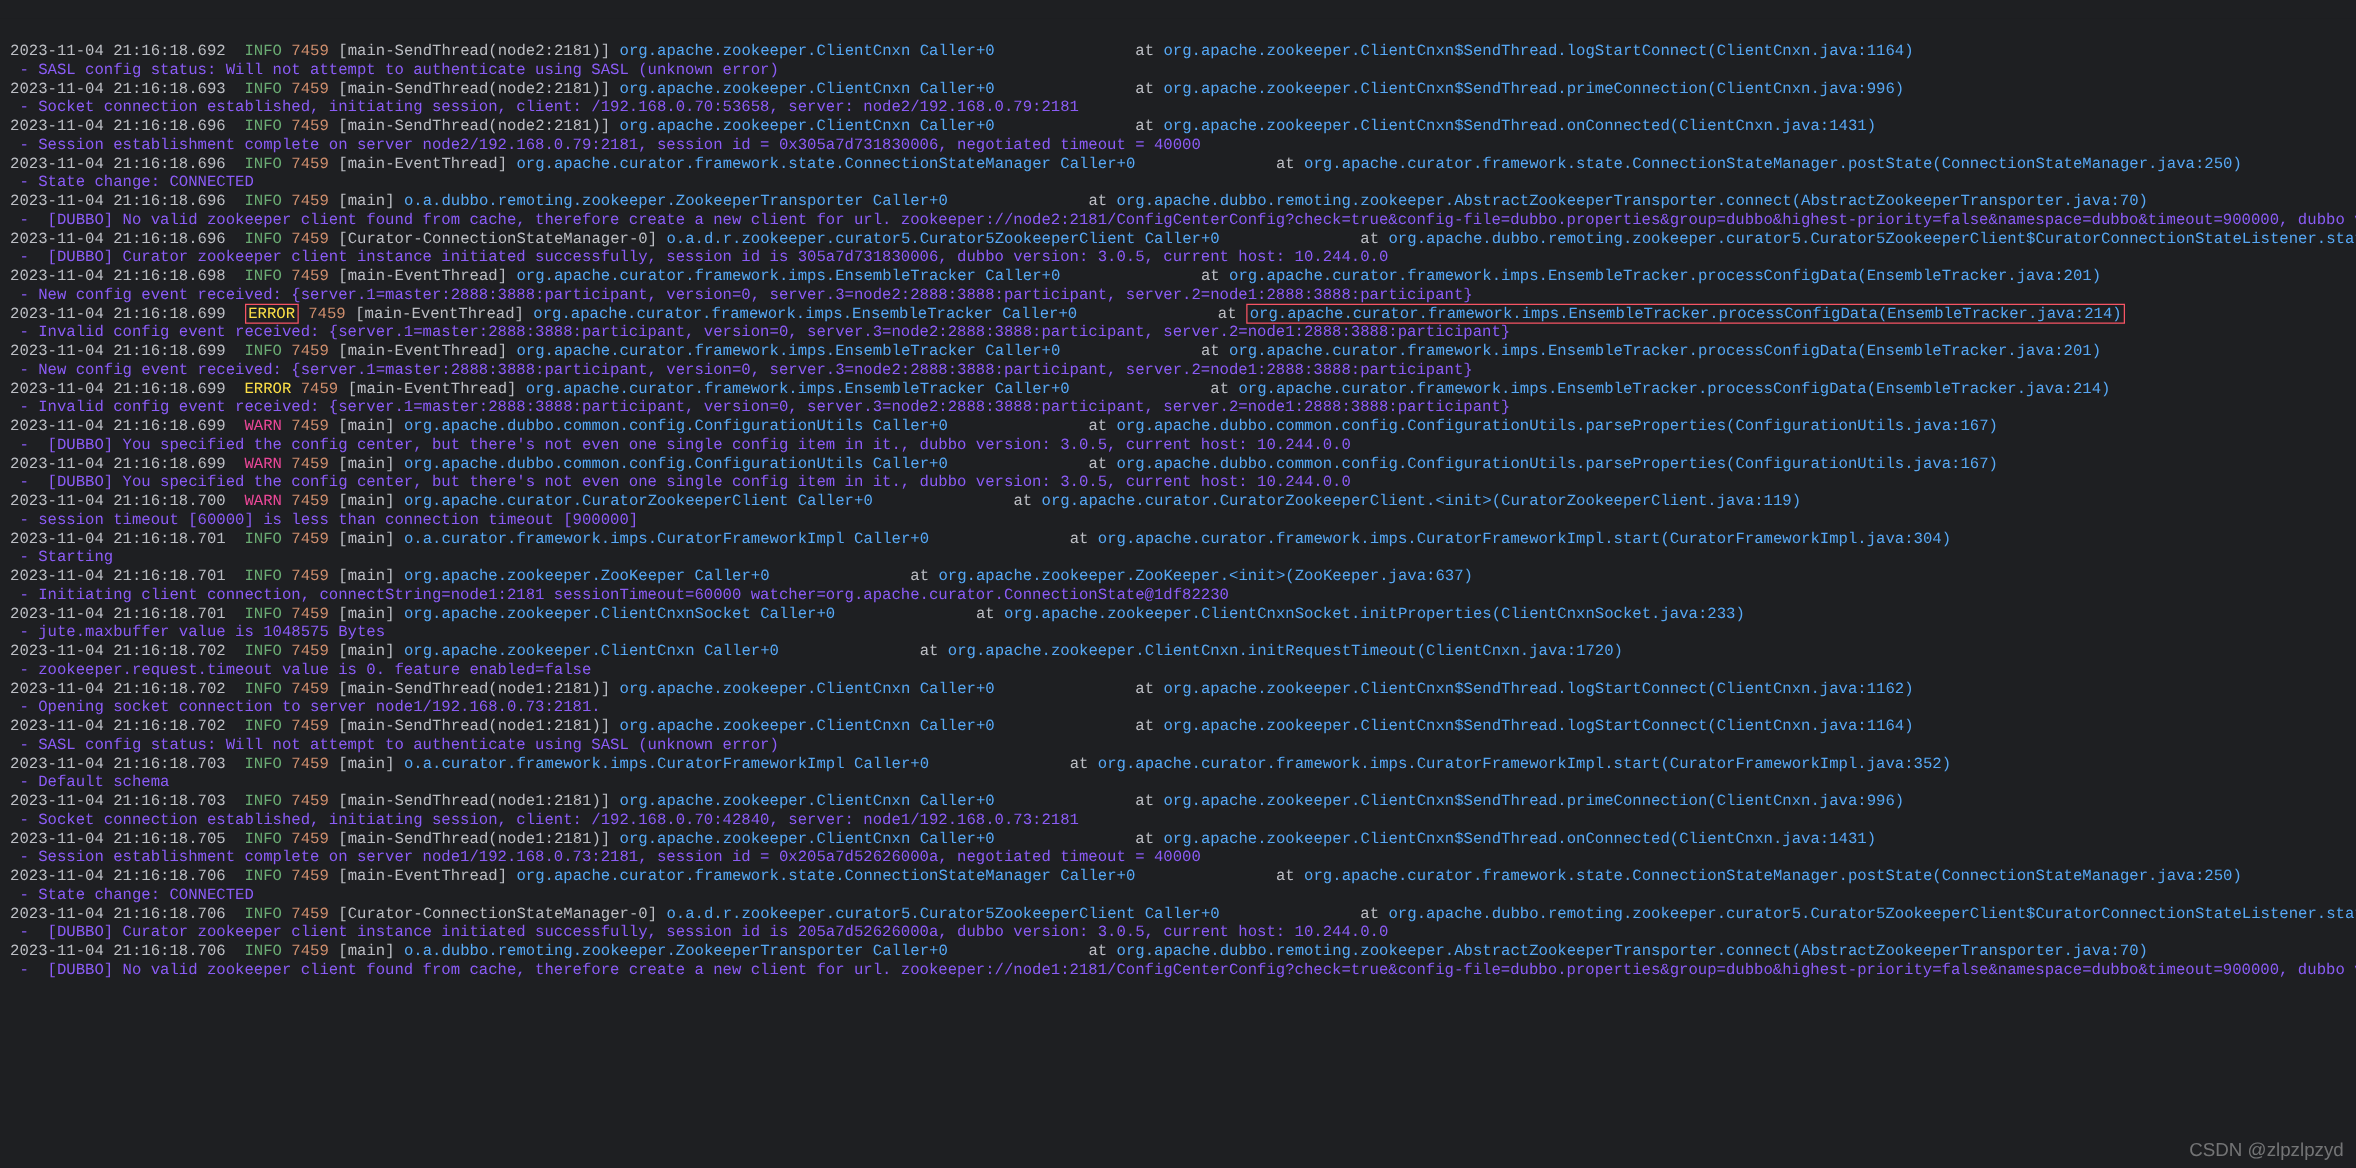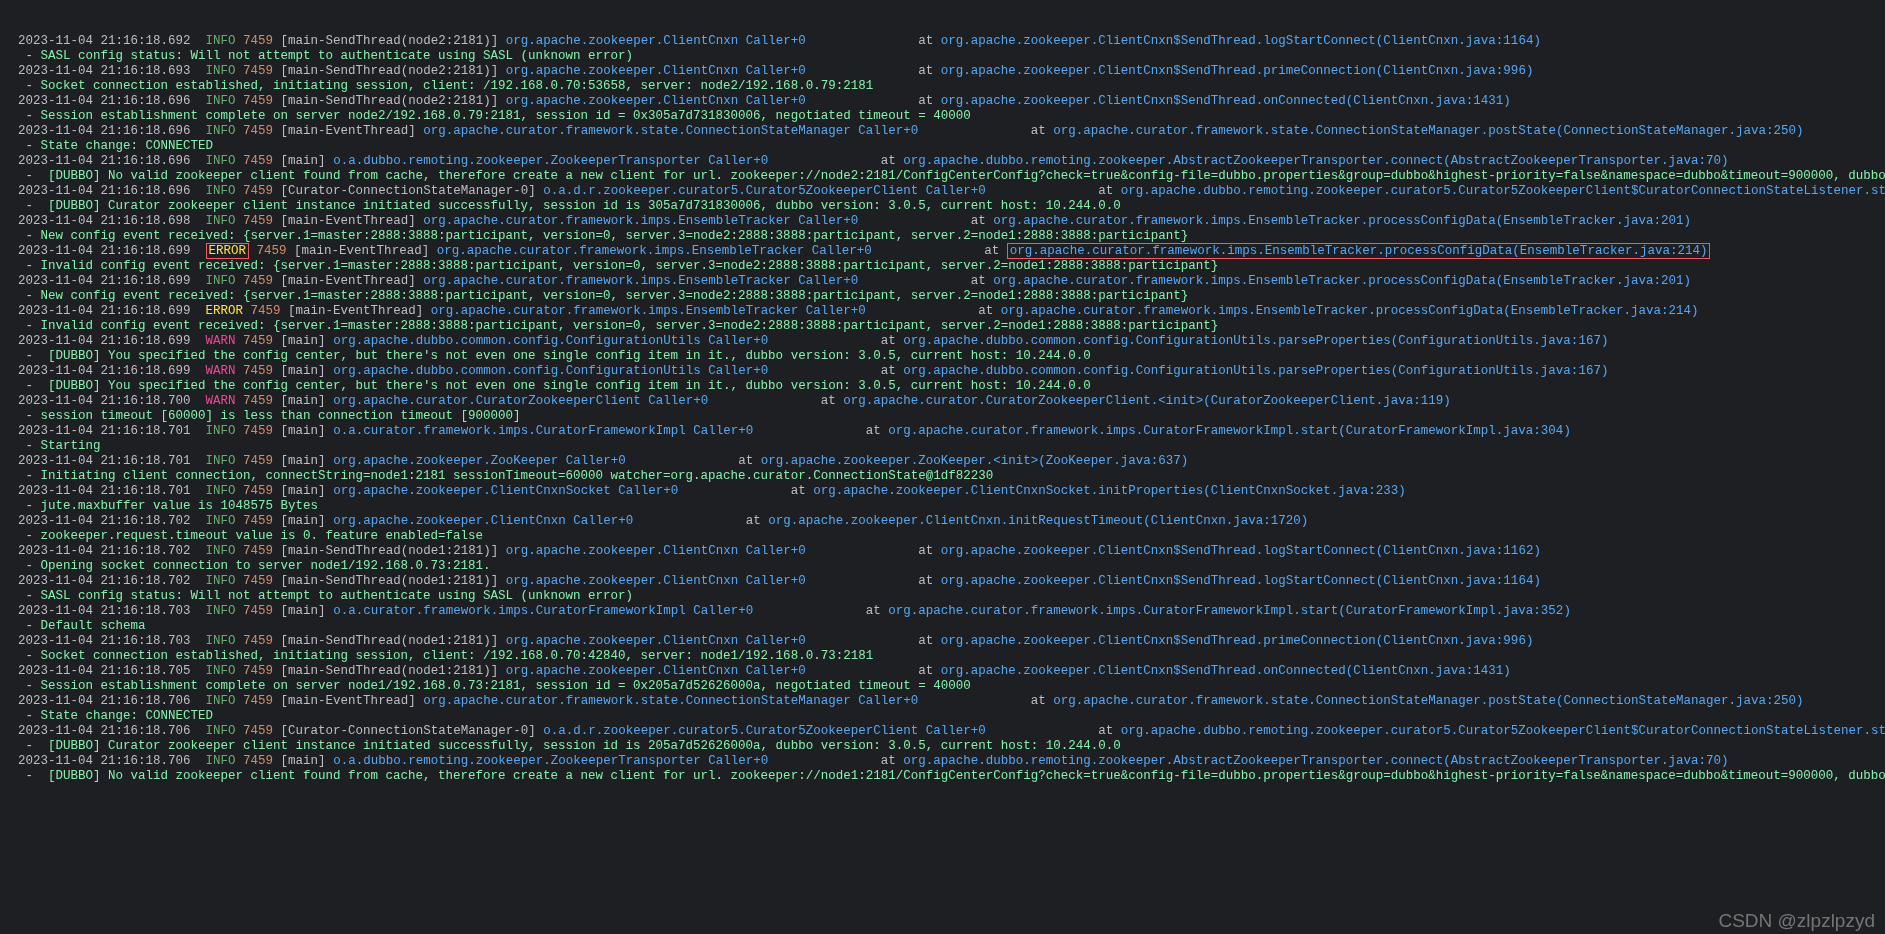--- a/index.html
+++ b/index.html
@@ -1,28 +1,28 @@
 <!DOCTYPE html>
 <html><head>
 <meta charset="utf-8">
 <style>
   html,body{margin:0;padding:0;background:#1e1f22;color:#bcbec4;font-family:Consolas,"Courier New",monospace;font-size:12.5px;line-height:15px;white-space:pre;overflow-x:auto;width:1885px}
-  .log{padding:4px 18px}
+  .log{padding:4px 8px}
   .ts{color:#bcbec4}
   .lvl-info{color:#6aab73}
   .lvl-warn{color:#ec4899}
   .lvl-error{color:#fde047}
   .pid{color:#cf8e6d}
   .thread{color:#bcbec4}
   .logger{color:#56a8f5}
   .at{color:#bcbec4}
   .src{color:#56a8f5}
-  .msg{color:#86efac}
+  .msg{color:#8b5cf6}
   .box-err{border:1px solid #f75464;padding:0 2px}
-  .watermark{position:fixed;right:10px;bottom:6px;color:rgba(220,220,220,.45);font-family:Arial,sans-serif;font-size:19px;pointer-events:none}
+  .watermark{position:fixed;right:10px;bottom:6px;color:rgba(220,220,220,.45);font-family:Arial,sans-serif;font-size:15px;pointer-events:none}
 </style>
 </head>
 <body>
 <div class="log" id="log"><div><span class="ts">2023-11-04 21:16:18.692</span>  <span class="lvl-info">INFO</span> <span class="pid">7459</span> <span class="thread">[main-SendThread(node2:2181)]</span> <span class="logger">org.apache.zookeeper.ClientCnxn Caller+0</span>               <span class="at">at </span><span class="src">org.apache.zookeeper.ClientCnxn$SendThread.logStartConnect(ClientCnxn.java:1164)</span></div><div><span class="msg"> - SASL config status: Will not attempt to authenticate using SASL (unknown error)</span></div><div><span class="ts">2023-11-04 21:16:18.693</span>  <span class="lvl-info">INFO</span> <span class="pid">7459</span> <span class="thread">[main-SendThread(node2:2181)]</span> <span class="logger">org.apache.zookeeper.ClientCnxn Caller+0</span>               <span class="at">at </span><span class="src">org.apache.zookeeper.ClientCnxn$SendThread.primeConnection(ClientCnxn.java:996)</span></div><div><span class="msg"> - Socket connection established, initiating session, client: /192.168.0.70:53658, server: node2/192.168.0.79:2181</span></div><div><span class="ts">2023-11-04 21:16:18.696</span>  <span class="lvl-info">INFO</span> <span class="pid">7459</span> <span class="thread">[main-SendThread(node2:2181)]</span> <span class="logger">org.apache.zookeeper.ClientCnxn Caller+0</span>               <span class="at">at </span><span class="src">org.apache.zookeeper.ClientCnxn$SendThread.onConnected(ClientCnxn.java:1431)</span></div><div><span class="msg"> - Session establishment complete on server node2/192.168.0.79:2181, session id = 0x305a7d731830006, negotiated timeout = 40000</span></div><div><span class="ts">2023-11-04 21:16:18.696</span>  <span class="lvl-info">INFO</span> <span class="pid">7459</span> <span class="thread">[main-EventThread]</span> <span class="logger">org.apache.curator.framework.state.ConnectionStateManager Caller+0</span>               <span class="at">at </span><span class="src">org.apache.curator.framework.state.ConnectionStateManager.postState(ConnectionStateManager.java:250)</span></div><div><span class="msg"> - State change: CONNECTED</span></div><div><span class="ts">2023-11-04 21:16:18.696</span>  <span class="lvl-info">INFO</span> <span class="pid">7459</span> <span class="thread">[main]</span> <span class="logger">o.a.dubbo.remoting.zookeeper.ZookeeperTransporter Caller+0</span>               <span class="at">at </span><span class="src">org.apache.dubbo.remoting.zookeeper.AbstractZookeeperTransporter.connect(AbstractZookeeperTransporter.java:70)</span></div><div><span class="msg"> -  [DUBBO] No valid zookeeper client found from cache, therefore create a new client for url. zookeeper://node2:2181/ConfigCenterConfig?check=true&amp;config-file=dubbo.properties&amp;group=dubbo&amp;highest-priority=false&amp;namespace=dubbo&amp;timeout=900000, dubbo version: 3.0.5, current host: 10.244.0.0</span></div><div><span class="ts">2023-11-04 21:16:18.696</span>  <span class="lvl-info">INFO</span> <span class="pid">7459</span> <span class="thread">[Curator-ConnectionStateManager-0]</span> <span class="logger">o.a.d.r.zookeeper.curator5.Curator5ZookeeperClient Caller+0</span>               <span class="at">at </span><span class="src">org.apache.dubbo.remoting.zookeeper.curator5.Curator5ZookeeperClient$CuratorConnectionStateListener.stateChanged(Curator5ZookeeperClient.java:415)</span></div><div><span class="msg"> -  [DUBBO] Curator zookeeper client instance initiated successfully, session id is 305a7d731830006, dubbo version: 3.0.5, current host: 10.244.0.0</span></div><div><span class="ts">2023-11-04 21:16:18.698</span>  <span class="lvl-info">INFO</span> <span class="pid">7459</span> <span class="thread">[main-EventThread]</span> <span class="logger">org.apache.curator.framework.imps.EnsembleTracker Caller+0</span>               <span class="at">at </span><span class="src">org.apache.curator.framework.imps.EnsembleTracker.processConfigData(EnsembleTracker.java:201)</span></div><div><span class="msg"> - New config event received: {server.1=master:2888:3888:participant, version=0, server.3=node2:2888:3888:participant, server.2=node1:2888:3888:participant}</span></div><div><span class="ts">2023-11-04 21:16:18.699</span>  <span class="lvl-error box-err">ERROR</span> <span class="pid">7459</span> <span class="thread">[main-EventThread]</span> <span class="logger">org.apache.curator.framework.imps.EnsembleTracker Caller+0</span>               <span class="at">at </span><span class="src box-err">org.apache.curator.framework.imps.EnsembleTracker.processConfigData(EnsembleTracker.java:214)</span></div><div><span class="msg"> - Invalid config event received: {server.1=master:2888:3888:participant, version=0, server.3=node2:2888:3888:participant, server.2=node1:2888:3888:participant}</span></div><div><span class="ts">2023-11-04 21:16:18.699</span>  <span class="lvl-info">INFO</span> <span class="pid">7459</span> <span class="thread">[main-EventThread]</span> <span class="logger">org.apache.curator.framework.imps.EnsembleTracker Caller+0</span>               <span class="at">at </span><span class="src">org.apache.curator.framework.imps.EnsembleTracker.processConfigData(EnsembleTracker.java:201)</span></div><div><span class="msg"> - New config event received: {server.1=master:2888:3888:participant, version=0, server.3=node2:2888:3888:participant, server.2=node1:2888:3888:participant}</span></div><div><span class="ts">2023-11-04 21:16:18.699</span>  <span class="lvl-error">ERROR</span> <span class="pid">7459</span> <span class="thread">[main-EventThread]</span> <span class="logger">org.apache.curator.framework.imps.EnsembleTracker Caller+0</span>               <span class="at">at </span><span class="src">org.apache.curator.framework.imps.EnsembleTracker.processConfigData(EnsembleTracker.java:214)</span></div><div><span class="msg"> - Invalid config event received: {server.1=master:2888:3888:participant, version=0, server.3=node2:2888:3888:participant, server.2=node1:2888:3888:participant}</span></div><div><span class="ts">2023-11-04 21:16:18.699</span>  <span class="lvl-warn">WARN</span> <span class="pid">7459</span> <span class="thread">[main]</span> <span class="logger">org.apache.dubbo.common.config.ConfigurationUtils Caller+0</span>               <span class="at">at </span><span class="src">org.apache.dubbo.common.config.ConfigurationUtils.parseProperties(ConfigurationUtils.java:167)</span></div><div><span class="msg"> -  [DUBBO] You specified the config center, but there's not even one single config item in it., dubbo version: 3.0.5, current host: 10.244.0.0</span></div><div><span class="ts">2023-11-04 21:16:18.699</span>  <span class="lvl-warn">WARN</span> <span class="pid">7459</span> <span class="thread">[main]</span> <span class="logger">org.apache.dubbo.common.config.ConfigurationUtils Caller+0</span>               <span class="at">at </span><span class="src">org.apache.dubbo.common.config.ConfigurationUtils.parseProperties(ConfigurationUtils.java:167)</span></div><div><span class="msg"> -  [DUBBO] You specified the config center, but there's not even one single config item in it., dubbo version: 3.0.5, current host: 10.244.0.0</span></div><div><span class="ts">2023-11-04 21:16:18.700</span>  <span class="lvl-warn">WARN</span> <span class="pid">7459</span> <span class="thread">[main]</span> <span class="logger">org.apache.curator.CuratorZookeeperClient Caller+0</span>               <span class="at">at </span><span class="src">org.apache.curator.CuratorZookeeperClient.&lt;init&gt;(CuratorZookeeperClient.java:119)</span></div><div><span class="msg"> - session timeout [60000] is less than connection timeout [900000]</span></div><div><span class="ts">2023-11-04 21:16:18.701</span>  <span class="lvl-info">INFO</span> <span class="pid">7459</span> <span class="thread">[main]</span> <span class="logger">o.a.curator.framework.imps.CuratorFrameworkImpl Caller+0</span>               <span class="at">at </span><span class="src">org.apache.curator.framework.imps.CuratorFrameworkImpl.start(CuratorFrameworkImpl.java:304)</span></div><div><span class="msg"> - Starting</span></div><div><span class="ts">2023-11-04 21:16:18.701</span>  <span class="lvl-info">INFO</span> <span class="pid">7459</span> <span class="thread">[main]</span> <span class="logger">org.apache.zookeeper.ZooKeeper Caller+0</span>               <span class="at">at </span><span class="src">org.apache.zookeeper.ZooKeeper.&lt;init&gt;(ZooKeeper.java:637)</span></div><div><span class="msg"> - Initiating client connection, connectString=node1:2181 sessionTimeout=60000 watcher=org.apache.curator.ConnectionState@1df82230</span></div><div><span class="ts">2023-11-04 21:16:18.701</span>  <span class="lvl-info">INFO</span> <span class="pid">7459</span> <span class="thread">[main]</span> <span class="logger">org.apache.zookeeper.ClientCnxnSocket Caller+0</span>               <span class="at">at </span><span class="src">org.apache.zookeeper.ClientCnxnSocket.initProperties(ClientCnxnSocket.java:233)</span></div><div><span class="msg"> - jute.maxbuffer value is 1048575 Bytes</span></div><div><span class="ts">2023-11-04 21:16:18.702</span>  <span class="lvl-info">INFO</span> <span class="pid">7459</span> <span class="thread">[main]</span> <span class="logger">org.apache.zookeeper.ClientCnxn Caller+0</span>               <span class="at">at </span><span class="src">org.apache.zookeeper.ClientCnxn.initRequestTimeout(ClientCnxn.java:1720)</span></div><div><span class="msg"> - zookeeper.request.timeout value is 0. feature enabled=false</span></div><div><span class="ts">2023-11-04 21:16:18.702</span>  <span class="lvl-info">INFO</span> <span class="pid">7459</span> <span class="thread">[main-SendThread(node1:2181)]</span> <span class="logger">org.apache.zookeeper.ClientCnxn Caller+0</span>               <span class="at">at </span><span class="src">org.apache.zookeeper.ClientCnxn$SendThread.logStartConnect(ClientCnxn.java:1162)</span></div><div><span class="msg"> - Opening socket connection to server node1/192.168.0.73:2181.</span></div><div><span class="ts">2023-11-04 21:16:18.702</span>  <span class="lvl-info">INFO</span> <span class="pid">7459</span> <span class="thread">[main-SendThread(node1:2181)]</span> <span class="logger">org.apache.zookeeper.ClientCnxn Caller+0</span>               <span class="at">at </span><span class="src">org.apache.zookeeper.ClientCnxn$SendThread.logStartConnect(ClientCnxn.java:1164)</span></div><div><span class="msg"> - SASL config status: Will not attempt to authenticate using SASL (unknown error)</span></div><div><span class="ts">2023-11-04 21:16:18.703</span>  <span class="lvl-info">INFO</span> <span class="pid">7459</span> <span class="thread">[main]</span> <span class="logger">o.a.curator.framework.imps.CuratorFrameworkImpl Caller+0</span>               <span class="at">at </span><span class="src">org.apache.curator.framework.imps.CuratorFrameworkImpl.start(CuratorFrameworkImpl.java:352)</span></div><div><span class="msg"> - Default schema</span></div><div><span class="ts">2023-11-04 21:16:18.703</span>  <span class="lvl-info">INFO</span> <span class="pid">7459</span> <span class="thread">[main-SendThread(node1:2181)]</span> <span class="logger">org.apache.zookeeper.ClientCnxn Caller+0</span>               <span class="at">at </span><span class="src">org.apache.zookeeper.ClientCnxn$SendThread.primeConnection(ClientCnxn.java:996)</span></div><div><span class="msg"> - Socket connection established, initiating session, client: /192.168.0.70:42840, server: node1/192.168.0.73:2181</span></div><div><span class="ts">2023-11-04 21:16:18.705</span>  <span class="lvl-info">INFO</span> <span class="pid">7459</span> <span class="thread">[main-SendThread(node1:2181)]</span> <span class="logger">org.apache.zookeeper.ClientCnxn Caller+0</span>               <span class="at">at </span><span class="src">org.apache.zookeeper.ClientCnxn$SendThread.onConnected(ClientCnxn.java:1431)</span></div><div><span class="msg"> - Session establishment complete on server node1/192.168.0.73:2181, session id = 0x205a7d52626000a, negotiated timeout = 40000</span></div><div><span class="ts">2023-11-04 21:16:18.706</span>  <span class="lvl-info">INFO</span> <span class="pid">7459</span> <span class="thread">[main-EventThread]</span> <span class="logger">org.apache.curator.framework.state.ConnectionStateManager Caller+0</span>               <span class="at">at </span><span class="src">org.apache.curator.framework.state.ConnectionStateManager.postState(ConnectionStateManager.java:250)</span></div><div><span class="msg"> - State change: CONNECTED</span></div><div><span class="ts">2023-11-04 21:16:18.706</span>  <span class="lvl-info">INFO</span> <span class="pid">7459</span> <span class="thread">[Curator-ConnectionStateManager-0]</span> <span class="logger">o.a.d.r.zookeeper.curator5.Curator5ZookeeperClient Caller+0</span>               <span class="at">at </span><span class="src">org.apache.dubbo.remoting.zookeeper.curator5.Curator5ZookeeperClient$CuratorConnectionStateListener.stateChanged(Curator5ZookeeperClient.java:415)</span></div><div><span class="msg"> -  [DUBBO] Curator zookeeper client instance initiated successfully, session id is 205a7d52626000a, dubbo version: 3.0.5, current host: 10.244.0.0</span></div><div><span class="ts">2023-11-04 21:16:18.706</span>  <span class="lvl-info">INFO</span> <span class="pid">7459</span> <span class="thread">[main]</span> <span class="logger">o.a.dubbo.remoting.zookeeper.ZookeeperTransporter Caller+0</span>               <span class="at">at </span><span class="src">org.apache.dubbo.remoting.zookeeper.AbstractZookeeperTransporter.connect(AbstractZookeeperTransporter.java:70)</span></div><div><span class="msg"> -  [DUBBO] No valid zookeeper client found from cache, therefore create a new client for url. zookeeper://node1:2181/ConfigCenterConfig?check=true&amp;config-file=dubbo.properties&amp;group=dubbo&amp;highest-priority=false&amp;namespace=dubbo&amp;timeout=900000, dubbo version: 3.0.5, current host: 10.244.0.0</span></div></div>
 <div class="watermark"><span>CSDN @zlpzlpzyd</span></div>
 
 
 
 
 

